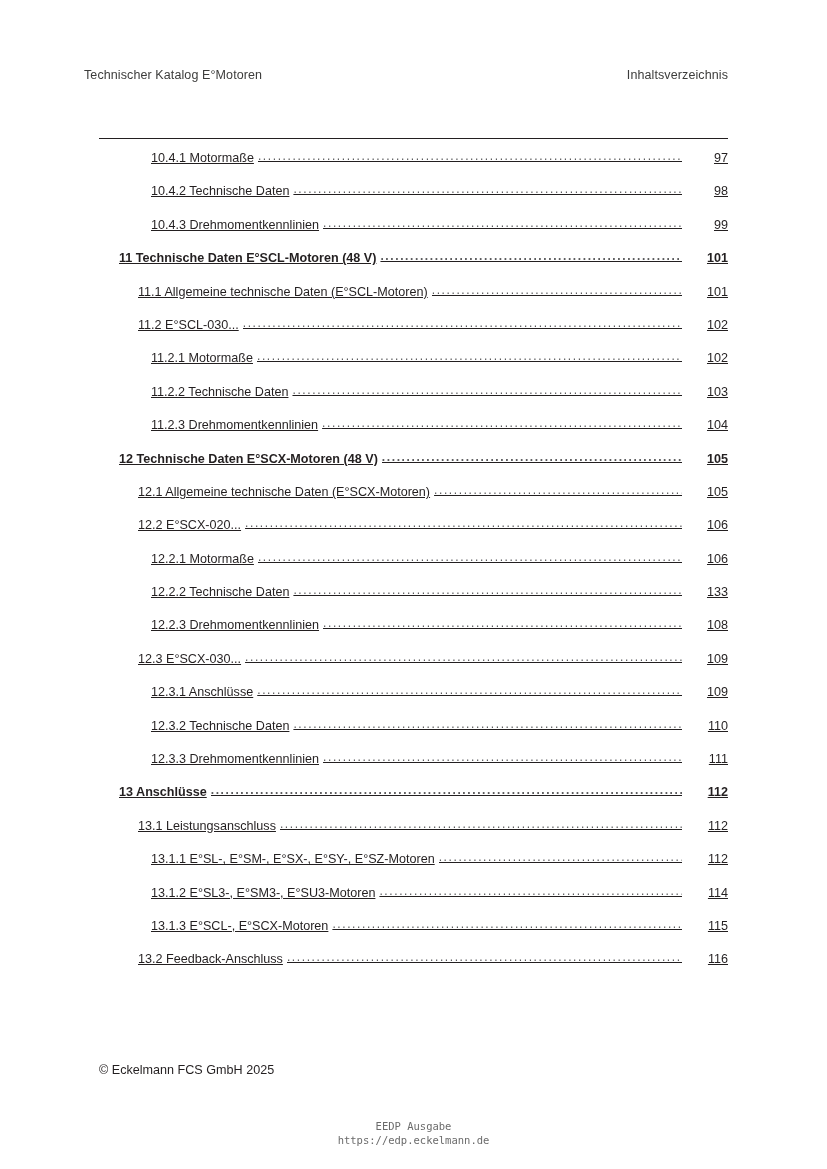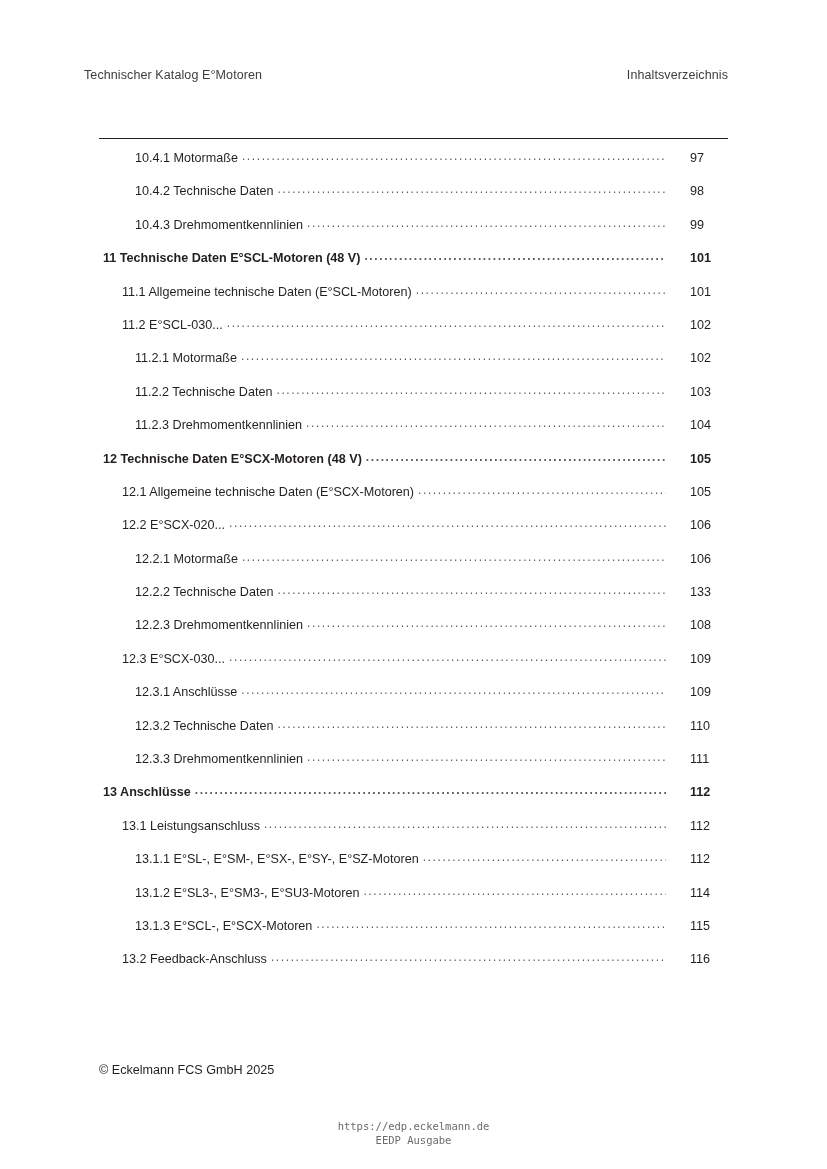--- a/index.html
+++ b/index.html
@@ -42,22 +42,23 @@
     top: 138px;
     left: 99px;
     width: 629px;
     height: 1px;
     background: #231f20;
   }
   
   .toc {
     position: absolute;
     top: 152px;
-    left: 83px;
+    left: 99px;
     width: 629px;
+    text-decoration: underline;
   }
   .toc-row {
     display: flex;
     align-items: baseline;
     font-size: 12.6px;
     line-height: 1;
     height: 33.4px;
     color: #231f20;
     white-space: nowrap;
   }
@@ -70,21 +71,21 @@
     margin: 0 4px;
     position: relative;
     top: -2px;
     color: #58585a;
     font-size: 12px;
     letter-spacing: 1.6px;
     white-space: nowrap;
   }
   .toc-row .page-no {
     flex: 0 0 auto;
-    text-align: left;
+    text-align: right;
     min-width: 22px;
     margin-left: 20px;
   }
   
   .lvl1 { padding-left: 20px; font-weight: bold; }
   .lvl2 { padding-left: 39px; }
   .lvl3 { padding-left: 52px; }
   .dark { color: #231f20; }
 
   
@@ -245,17 +246,17 @@
       <div class="toc-row lvl2">
         <span class="label dark">13.2 Feedback-Anschluss</span>
         <span class="dots">.......................................................................................................................</span>
         <span class="page-no dark">116</span>
       </div>
     </div>
 
   <div class="copyright">© Eckelmann FCS GmbH 2025</div>
 
   <div class="footer">
+    <div>EEDP Ausgabe</div>
     <div>https://edp.eckelmann.de</div>
-    <div>EEDP Ausgabe</div>
   </div>
 
 </div>
 
 </body></html>

